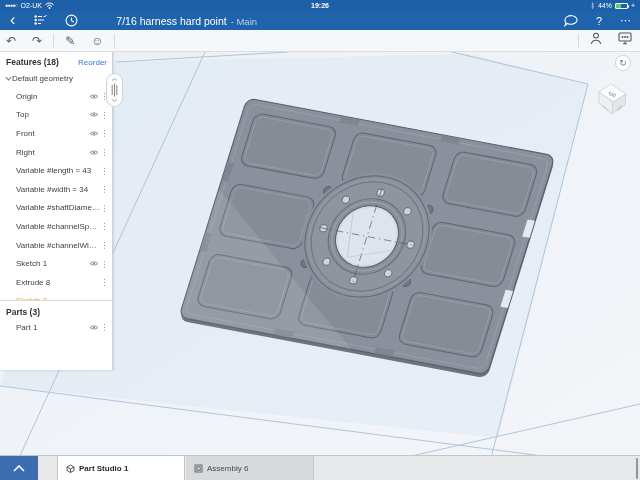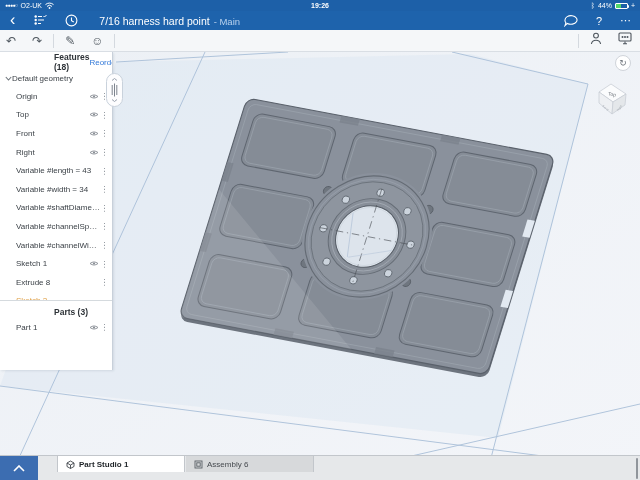--- a/index.html
+++ b/index.html
@@ -16,63 +16,63 @@
   .signal-dots { letter-spacing:-0.5px; font-size:5px; }
   .battery-shell { width:13px; height:6px; border:1px solid #fff; border-radius:1px; position:relative; }
   .battery-fill { position:absolute; left:0.5px; top:0.5px; height:3.5px; background:#53d86a; }
   .battery-nub { position:absolute; right:-2px; top:1.5px; width:1.5px; height:3px; background:#fff; border-radius:0 1px 1px 0; }
 
   
   .nav-header { position:absolute; left:0; top:11px; width:640px; height:19px;
     background:#1e63ac; color:#fff; display:flex; align-items:center; z-index:30; }
   .nav-header .back { font-size:16px; padding:0 10px 2px 10px; }
   .hicon { margin:0 9px; display:flex; align-items:center; }
-  .doc-title { font-size:10.5px; margin-left:12px; }
+  .doc-title { font-size:10.5px; margin-left:29px; }
   .doc-title .suffix { color:#b9d2ee; margin-left:4px; font-size:9.5px; }
   .nav-right { margin-left:auto; display:flex; align-items:center; }
   .nav-right .hicon { margin:0 9px; font-size:11px; }
 
   
   .toolbar { position:absolute; left:0; top:30px; width:640px; height:22px;
     background:#f5f7f9; border-bottom:1px solid #d9dee4; display:flex; align-items:center; z-index:25; }
   .ticon { color:#4e565e; font-size:12px; line-height:20px; margin:0 8px; }
   .tsep { width:1px; height:14px; background:#d4d9df; margin:0 3px; }
   .toolbar-right { margin-left:auto; display:flex; align-items:center; }
 
   
   #viewport { position:absolute; left:0; top:52px; width:640px; height:428px; z-index:1; }
 
   
   .left-panel { position:absolute; left:0; top:52px; width:113px; height:318px;
     background:#fff; border-right:1px solid #c8d0da; border-bottom:1px solid #c8d0da; z-index:10;
     box-shadow:1px 1px 2px rgba(60,80,110,0.12); }
   .features-section { position:absolute; left:0; top:0; width:112px; height:248px; overflow:hidden; }
   .panel-head { height:17px; display:flex; align-items:center; justify-content:space-between; padding:3px 5px 0 6px; }
-  .panel-title { font-size:8.5px; font-weight:bold; color:#2e3338;margin-left:48px; }
+  .panel-title { font-size:8.5px; font-weight:bold; color:#2e3338; }
   .reorder-link { font-size:8px; color:#3379d8;text-align:right; }
   .group-row { height:18px; display:flex; align-items:center; padding-left:5px; color:#3c4248; font-size:8px; }
   .f-row { height:18.6px; display:flex; align-items:center; padding:0 3px 0 16px; font-size:8px; color:#3c4248; }
   .f-row .row-label { flex:1; white-space:nowrap; overflow:hidden; text-overflow:ellipsis; }
   .f-row.orange .row-label { color:#df9f45; }
   .row-eye { width:12px; display:flex; justify-content:center; flex-shrink:0; }
   .row-dots { width:9px; text-align:center; color:#8a9098; font-size:8.5px; letter-spacing:0; flex-shrink:0; line-height:8px; }
   .parts-section { position:absolute; left:0; top:248px; width:112px; height:70px; border-top:1px solid #d5dade; background:#fff; }
   .parts-section .panel-head { padding-top:4px; }
 
   
   .panel-handle { position:absolute; left:106px; top:73px; width:17px; height:34px;
     background:#fdfdfe; border:1px solid #c9d2dc; border-radius:9px; z-index:12;
     display:flex; flex-direction:column; align-items:center; justify-content:center; }
 
   
   .tab-bar { position:absolute; left:0; top:455px; width:640px; height:25px;
     background:#e6e8ea; border-top:1px solid #c2c6cb; z-index:20; }
   .collapse-btn { position:absolute; left:0; top:0; width:38px; height:25px; background:#3c6db1;
     display:flex; align-items:center; justify-content:center; }
-  .tab { position:absolute; top:0; height:16px; display:flex; align-items:center; gap:4px;
+  .tab { position:absolute; top:0; height:25px; display:flex; align-items:center; gap:4px;
     padding:0 8px; font-size:8px; }
   .tab-active { left:57px; width:128px; background:#fff; border-left:1px solid #c2c6cb;
     border-right:1px solid #c2c6cb; color:#1f2428; font-weight:bold; }
   .tab-inactive { left:186px; width:128px; background:#d7d9db; border-right:1px solid #c2c6cb; color:#45494e; }
   .tab-scroll-thumb { position:absolute; right:2px; top:2px; width:2px; height:21px; background:#9096 ; background:#90959b; border-radius:1px; }
 </style>
 </head>
 <body>
 
 <div id="app">

